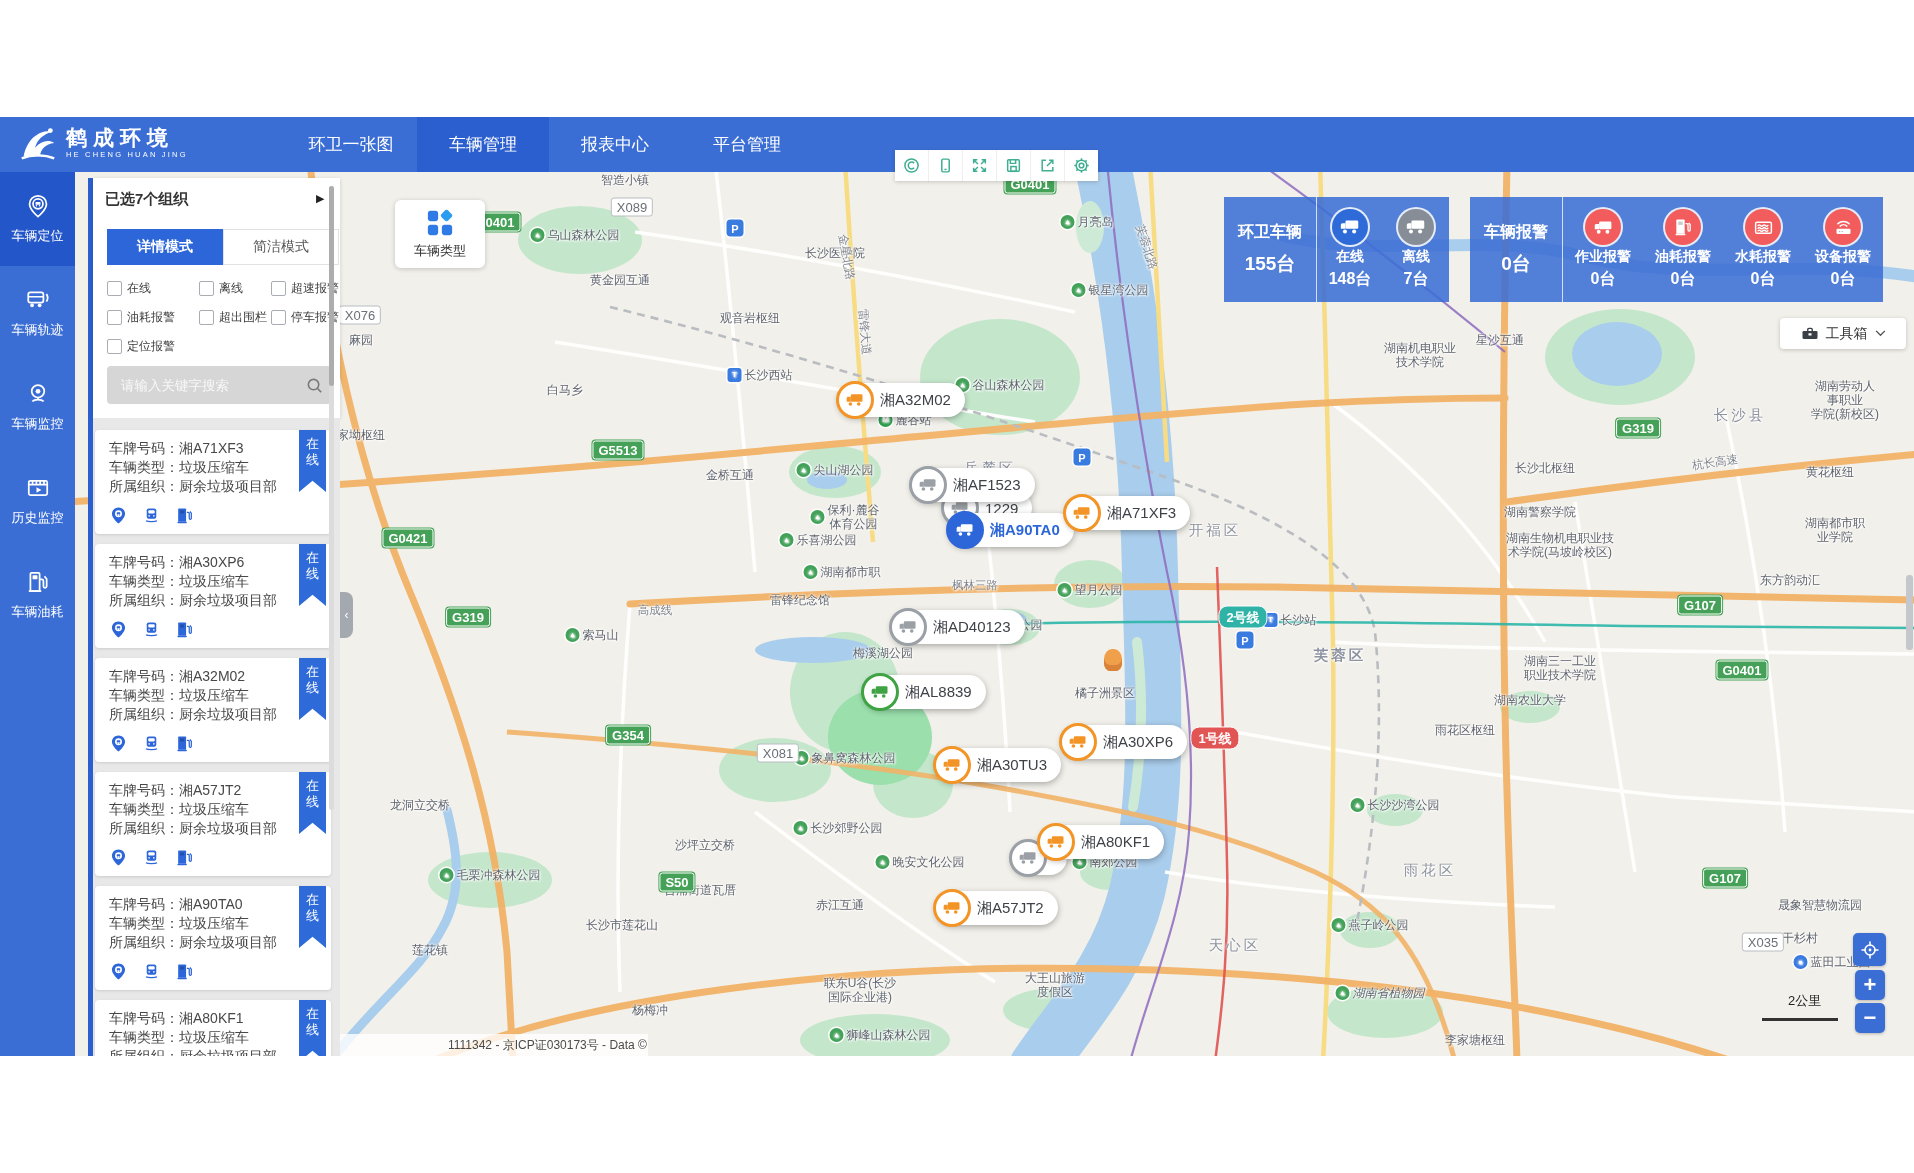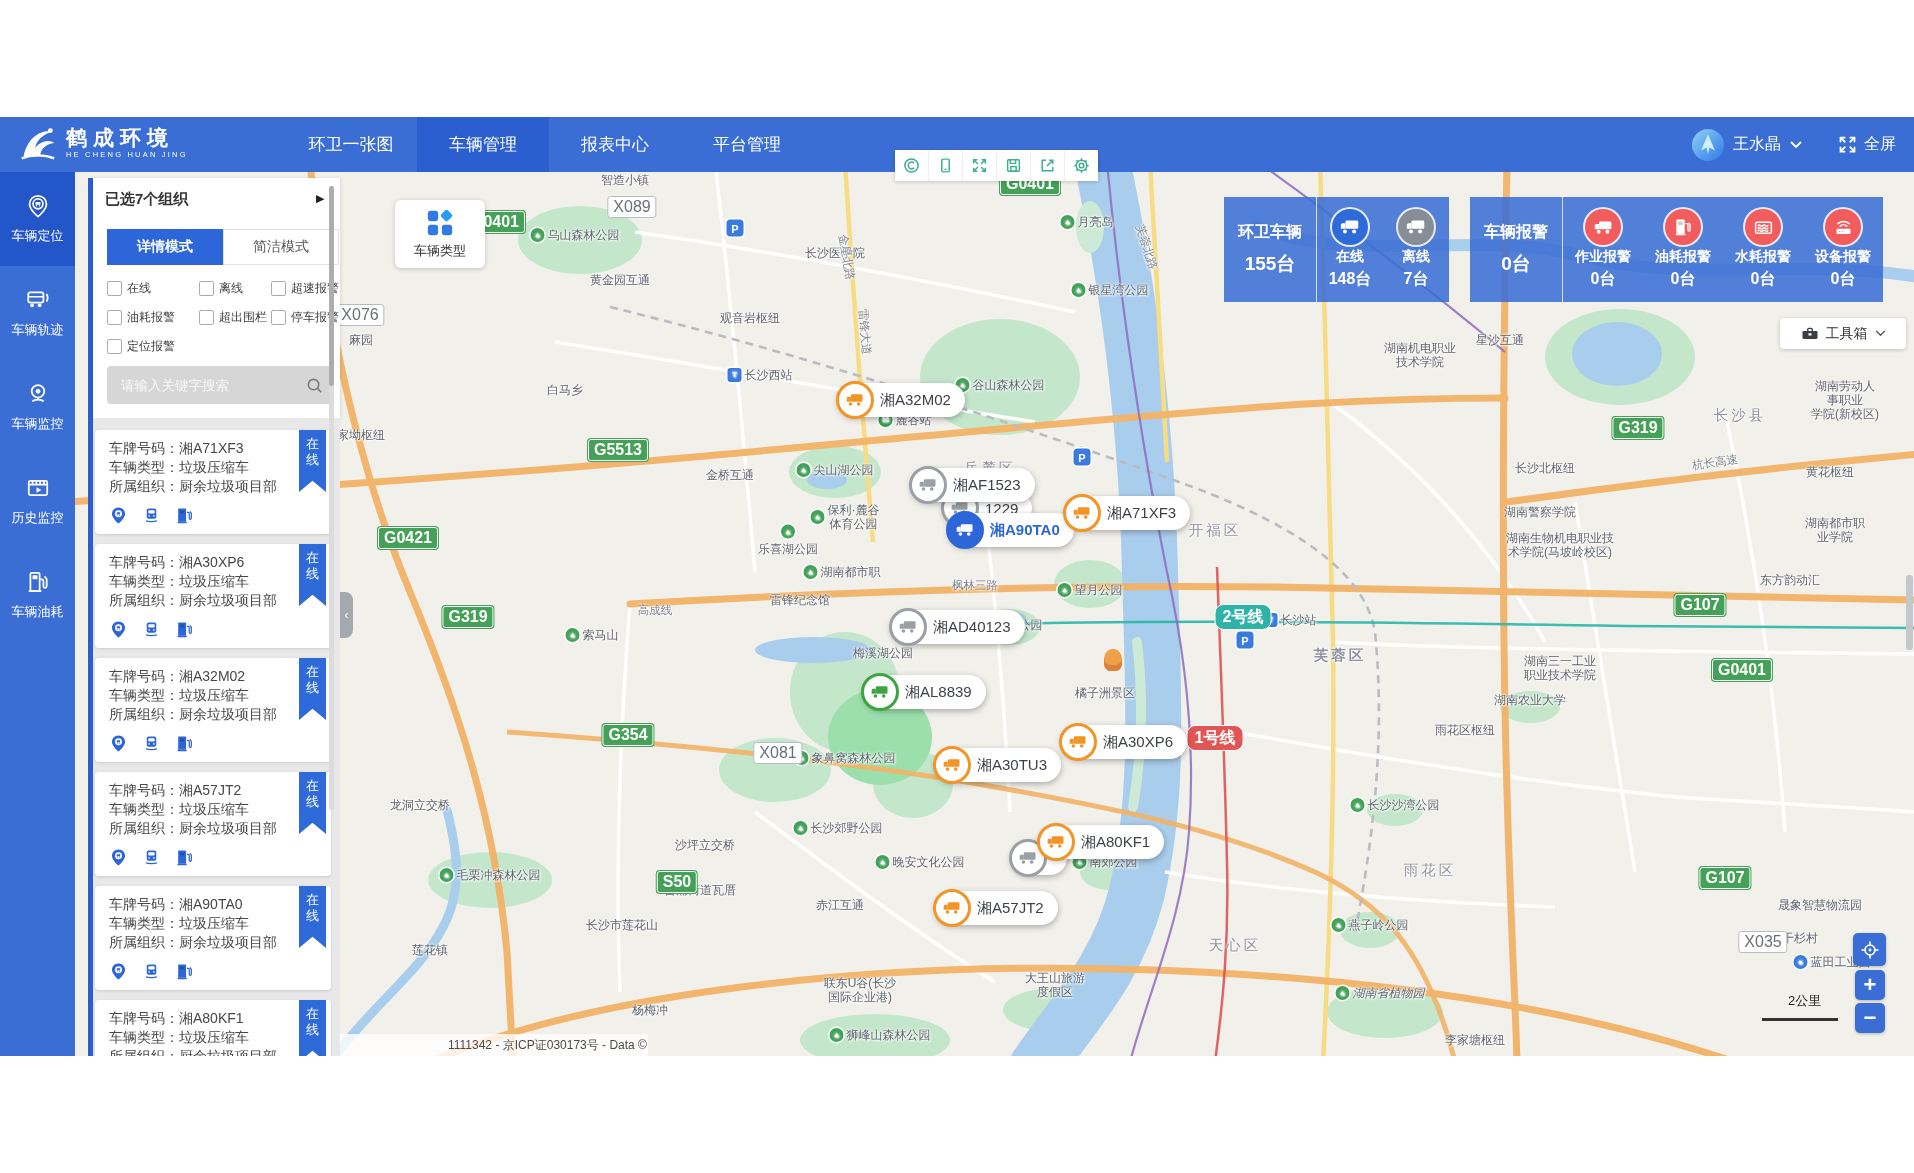--- a/index.html
+++ b/index.html
@@ -34,21 +34,21 @@
   .mlabel.k-pk .lab-ic{display:flex;background:#43a259;}
   .mlabel.k-pk .lab-ic::before{content:"▲";}
   .mlabel.k-ms .lab-ic{display:flex;background:#2e9e4f;}
   .mlabel.k-ms .lab-ic::before{content:"M";font-size:8px;}
   .mlabel.k-rl .lab-ic{display:flex;background:#3a7be0;border-radius:3px;}
   .mlabel.k-rl .lab-ic::before{content:"T";font-size:8px;}
   .mlabel.k-bl .lab-ic{display:flex;background:#3a7be0;}
   .mlabel.k-bl .lab-ic::before{content:"■";font-size:6px;}
   .mlabel.k-d{font-size:14.5px;color:#8d93a0;letter-spacing:3px;}
   .mlabel.k-rd{font-size:11.5px;color:#7f848d;}
-  .badge{position:absolute;transform:translate(-50%,-50%);font-size:16px;font-weight:bold;color:#fff;
+  .badge{position:absolute;transform:translate(-50%,-50%);font-size:13px;font-weight:bold;color:#fff;
     background:#44a157;border:1px solid #fff;border-radius:3px;padding:1px 5px;box-shadow:0 0 0 1px #44a157;}
   .badge.t-x{background:#fff;color:#6b7077;border:1px solid #b8bcc2;box-shadow:none;font-weight:normal;}
   .badge.t-m1{background:#e25555;border:1px solid #fff;border-radius:9px;box-shadow:none;padding:1.5px 7px;}
   .badge.t-m2{background:#2fb3a7;border:1px solid #fff;border-radius:9px;box-shadow:none;padding:1.5px 7px;}
   .poi{position:absolute;transform:translate(-50%,-50%);}
   .poi.k-parking{width:17px;height:17px;border-radius:4px;background:#3a7be0;color:#fff;font-size:11px;font-weight:bold;display:flex;align-items:center;justify-content:center;box-shadow:0 0 0 1.5px #fff;}
   .poi.k-parking::before{content:"P";}
   .poi.k-statue{width:18px;height:22px;background:#f0a04a;border-radius:45% 45% 35% 35%;box-shadow:inset 0 -6px 0 #d9833a;}
   
   .marker{position:absolute;height:34px;background:#fff;border-radius:17px;box-shadow:0 2px 6px rgba(0,0,0,.3);
@@ -181,36 +181,20 @@
       <div class="t2">HE CHENG HUAN JING</div>
     </div>
   </div>
   <div class="nav-items">
 
   <div class="nav-item"><span>环卫一张图</span></div>
       <div class="nav-item active"><span>车辆管理</span></div>
       <div class="nav-item"><span>报表中心</span></div>
       <div class="nav-item"><span>平台管理</span></div>
     </div>
-  <div class="nav-user">
-    <div class="avatar"></div>
-    <span class="nav-name">王水晶</span>
-    <svg width="12" height="8" viewBox="0 0 12 8">
-      <path d="M1 1l5 5 5-5" fill="none" stroke="#fff" stroke-width="1.8"></path>
-    </svg>
-    <div class="fs-wrap">
-      <svg width="21" height="21" viewBox="0 0 24 24">
-        <g fill="none" stroke="#fff" stroke-width="2">
-          <path d="M4 9.5V4h5.5M14.5 4H20v5.5M20 14.5V20h-5.5M9.5 20H4v-5.5"></path>
-          <path d="M4.5 4.5l5 5M19.5 4.5l-5 5M19.5 19.5l-5-5M4.5 19.5l5-5"></path>
-        </g>
-      </svg>
-      <span>全屏</span>
-    </div>
-  </div>
 </div>
 
 <div class="siderail">
   <div class="rail-item active">
     <svg width="26" height="26" viewBox="0 0 24 24">
       <g fill="none" stroke="#fff" stroke-width="1.6">
         <path d="M12 2.6c-4.3 0-7.8 3.3-7.8 7.6 0 5.4 7.8 11.6 7.8 11.6s7.8-6.2 7.8-11.6c0-4.3-3.5-7.6-7.8-7.6z"></path>
         <circle cx="12" cy="10" r="4.6"></circle>
       </g>
       <rect x="9.7" y="8.4" width="4.6" height="2.5" rx=".5" fill="#fff"></rect>
@@ -398,21 +382,21 @@
       </div>
       <div class="mlabel" style="left: 286px; top: 168px;">
         
         <span class="lab-tx">麻园</span>
       </div>
       <div class="mlabel k-pk" style="left: 770px; top: 345px;">
         <span class="lab-ic"></span>
         <span class="lab-tx">保利·麓谷
 体育公园</span>
       </div>
-      <div class="mlabel k-pk" style="left: 713px; top: 368px; flex-direction: column;">
+      <div class="mlabel k-pk" style="left: 743px; top: 368px;">
         <span class="lab-ic"></span>
         <span class="lab-tx">乐喜湖公园</span>
       </div>
       <div class="mlabel k-pk" style="left: 767px; top: 400px;">
         <span class="lab-ic"></span>
         <span class="lab-tx">湖南都市职</span>
       </div>
       <div class="mlabel" style="left: 725px; top: 428px;">
         
         <span class="lab-tx">雷锋纪念馆</span>

